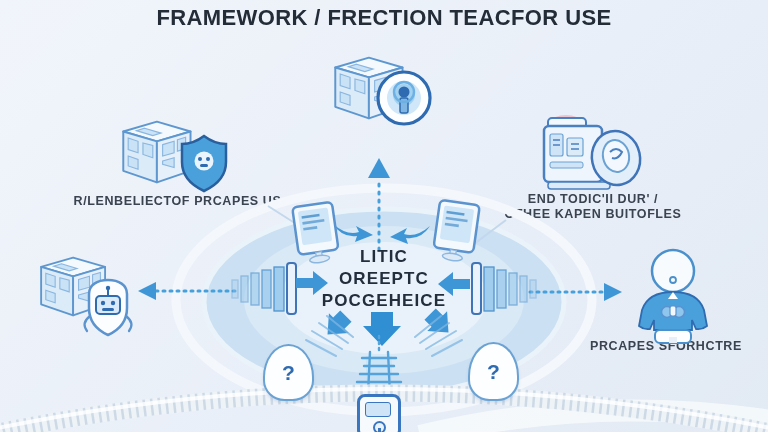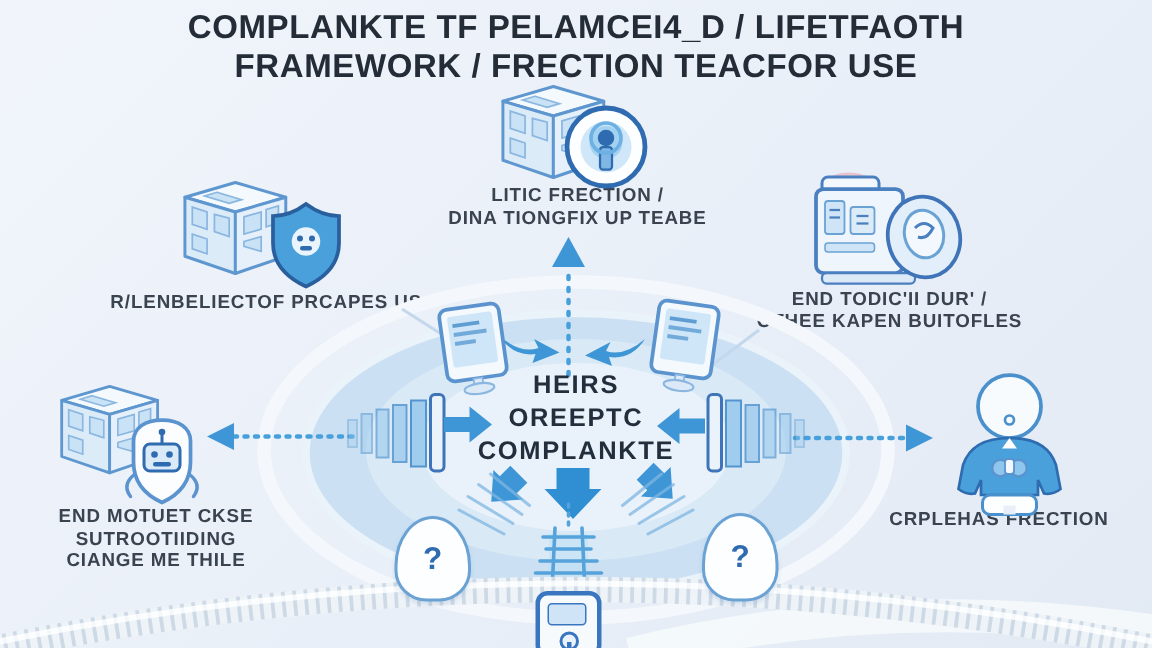--- a/index.html
+++ b/index.html
@@ -149,38 +149,33 @@
     </g>
 
     <path d="M420,436 Q600,392 790,424" fill="none" stroke="#f5f9fc" stroke-width="22" opacity="0.9"></path>
 
     <path d="M-12,434 Q384,352 780,434" fill="none" stroke="#eef3f8" stroke-width="17"></path>
     <path d="M-12,434 Q384,352 780,434" fill="none" stroke="#c7d5e3" stroke-width="17" stroke-dasharray="2.5 5" opacity="0.85"></path>
     <path d="M-12,430 Q384,348 780,430" fill="none" stroke="#ffffff" stroke-width="4" opacity="0.8"></path>
   </svg>
 
   <div class="abs title-wrap">
-    <div class="title-line">COMPLANKTE TF PELAMCEI4_D / LIFETFAOTH</div>
     <div class="title-line">FRAMEWORK / FRECTION TEACFOR USE</div>
   </div>
 
   <div class="abs icon" style="left:328px;top:54px">
     <svg width="112" height="78" viewBox="0 0 112 78">
       <use href="#crate-sym" transform="translate(4,2) scale(0.82)"></use>
       <circle cx="76" cy="44" r="26" fill="#fdfeff" stroke="#2f6bb0" stroke-width="3.2"></circle>
       <circle cx="76" cy="44" r="17" fill="#cfe7f8"></circle>
       <circle cx="76" cy="41" r="11" fill="#a3d2f0"></circle>
       <rect x="72" y="44" width="8" height="15" rx="2" fill="#7fb6e3" stroke="#2f6bb0" stroke-width="1.5"></rect>
       <circle cx="76" cy="38" r="10" fill="none" stroke="#6db0e4" stroke-width="2.4"></circle>
       <circle cx="76" cy="38" r="5.5" fill="#2f6bb0"></circle>
     </svg>
-  </div>
-  <div class="label" style="left:275px;top:123px;width:220px">
-    <div>LITIC FRECTION /</div>
-    <div>DINA TIONGFIX UP TEABE</div>
   </div>
 
   <div class="abs icon" style="left:118px;top:118px">
     <svg width="120" height="78" viewBox="0 0 120 78">
       <use href="#crate-sym" transform="translate(2,2) scale(0.82)"></use>
       <path d="M86,18 C94,24 102,26 108,26 L108,44 C108,58 99,67 86,73 C73,67 64,58 64,44 L64,26 C70,26 78,24 86,18 Z" fill="#49a0db" stroke="#2a5f9e" stroke-width="2.5"></path>
       <circle cx="86" cy="43" r="9.5" fill="#eaf4fc"></circle>
       <circle cx="82" cy="41" r="2" fill="#2f6bb0"></circle>
       <circle cx="90" cy="41" r="2" fill="#2f6bb0"></circle>
       <rect x="82" y="46" width="8" height="3" rx="1.5" fill="#2f6bb0"></rect>
@@ -220,47 +215,42 @@
       <line x1="70" y1="38" x2="70" y2="44" stroke="#2f6bb0" stroke-width="2"></line>
       <circle cx="70" cy="36" r="2.2" fill="#2f6bb0"></circle>
       <rect x="58" y="44" width="24" height="18" rx="4" fill="#dbeaf8" stroke="#2f6bb0" stroke-width="2"></rect>
       <circle cx="65" cy="51" r="2.2" fill="#2f6bb0"></circle>
       <circle cx="75" cy="51" r="2.2" fill="#2f6bb0"></circle>
       <rect x="64" y="56" width="12" height="3" rx="1.5" fill="#2f6bb0"></rect>
       <path d="M52,64 q-9,7 -3,15" fill="none" stroke="#5b93cf" stroke-width="2.3" stroke-linecap="round"></path>
       <path d="M88,64 q9,7 3,15" fill="none" stroke="#5b93cf" stroke-width="2.3" stroke-linecap="round"></path>
     </svg>
   </div>
-  <div class="label" style="left:16px;top:337px;width:176px">
-    <div>END MOTUET CKSE</div>
-    <div>SUTROOTIIDING</div>
-    <div>CIANGE ME THILE</div>
-  </div>
 
   <div class="abs icon" style="left:626px;top:244px">
     <svg width="94" height="100" viewBox="0 0 94 100">
       <circle cx="47" cy="27" r="21" fill="#f7fbfe" stroke="#4a90cc" stroke-width="2.5"></circle>
       <circle cx="47" cy="36" r="3" fill="none" stroke="#4a90cc" stroke-width="1.8"></circle>
       <path d="M16,66 q6,-18 31,-18 q25,0 31,18 l3,16 q-5,4 -11,3 l-4,-9 v10 l-38,0 v-10 l-4,9 q-6,1 -11,-3 z" fill="#49a0db" stroke="#2f6bb0" stroke-width="1.8"></path>
       <polygon points="47,48 42,55 52,55" fill="#ffffff"></polygon>
       <circle cx="41" cy="68" r="5.5" fill="#8ec6ee" stroke="#5b93cf" stroke-width="1.5"></circle>
       <circle cx="53" cy="68" r="5.5" fill="#8ec6ee" stroke="#5b93cf" stroke-width="1.5"></circle>
       <rect x="44" y="62" width="6" height="10" rx="2" fill="#f2f8fd" stroke="#5b93cf" stroke-width="1.2"></rect>
       <rect x="29" y="86" width="36" height="13" rx="5" fill="#fdfeff" stroke="#4a90cc" stroke-width="2"></rect>
       <rect x="43" y="93" width="8" height="6" fill="#e9eff8"></rect>
     </svg>
   </div>
   <div class="label" style="left:582px;top:339px;width:168px">
-    <div>CRPLEHAS FRECTION</div>
+    <div>PRCAPES SFORHCTRE</div>
   </div>
 
   <div class="abs hub-text">
-    <div>HEIRS</div>
+    <div>LITIC</div>
     <div>OREEPTC</div>
-    <div>COMPLANKTE</div>
+    <div>POCGEHEICE</div>
   </div>
 
   <div class="abs icon" style="left:292px;top:202px;transform:rotate(-8deg)">
     <svg width="52" height="62" viewBox="0 0 52 62">
       <rect x="4" y="2" width="40" height="48" rx="5" fill="#f4f9fd" stroke="#5b93cf" stroke-width="2.5"></rect>
       <rect x="9" y="7" width="30" height="34" rx="2" fill="#cfe6f8"></rect>
       <rect x="12" y="12" width="18" height="2.6" fill="#4a90cc" opacity="0.85"></rect>
       <rect x="12" y="18" width="22" height="2.6" fill="#4a90cc" opacity="0.7"></rect>
       <rect x="12" y="24" width="14" height="2.6" fill="#4a90cc" opacity="0.7"></rect>
       <rect x="21" y="50" width="6" height="5" fill="#dce9f6" stroke="#8ab6e0" stroke-width="1.2"></rect>

